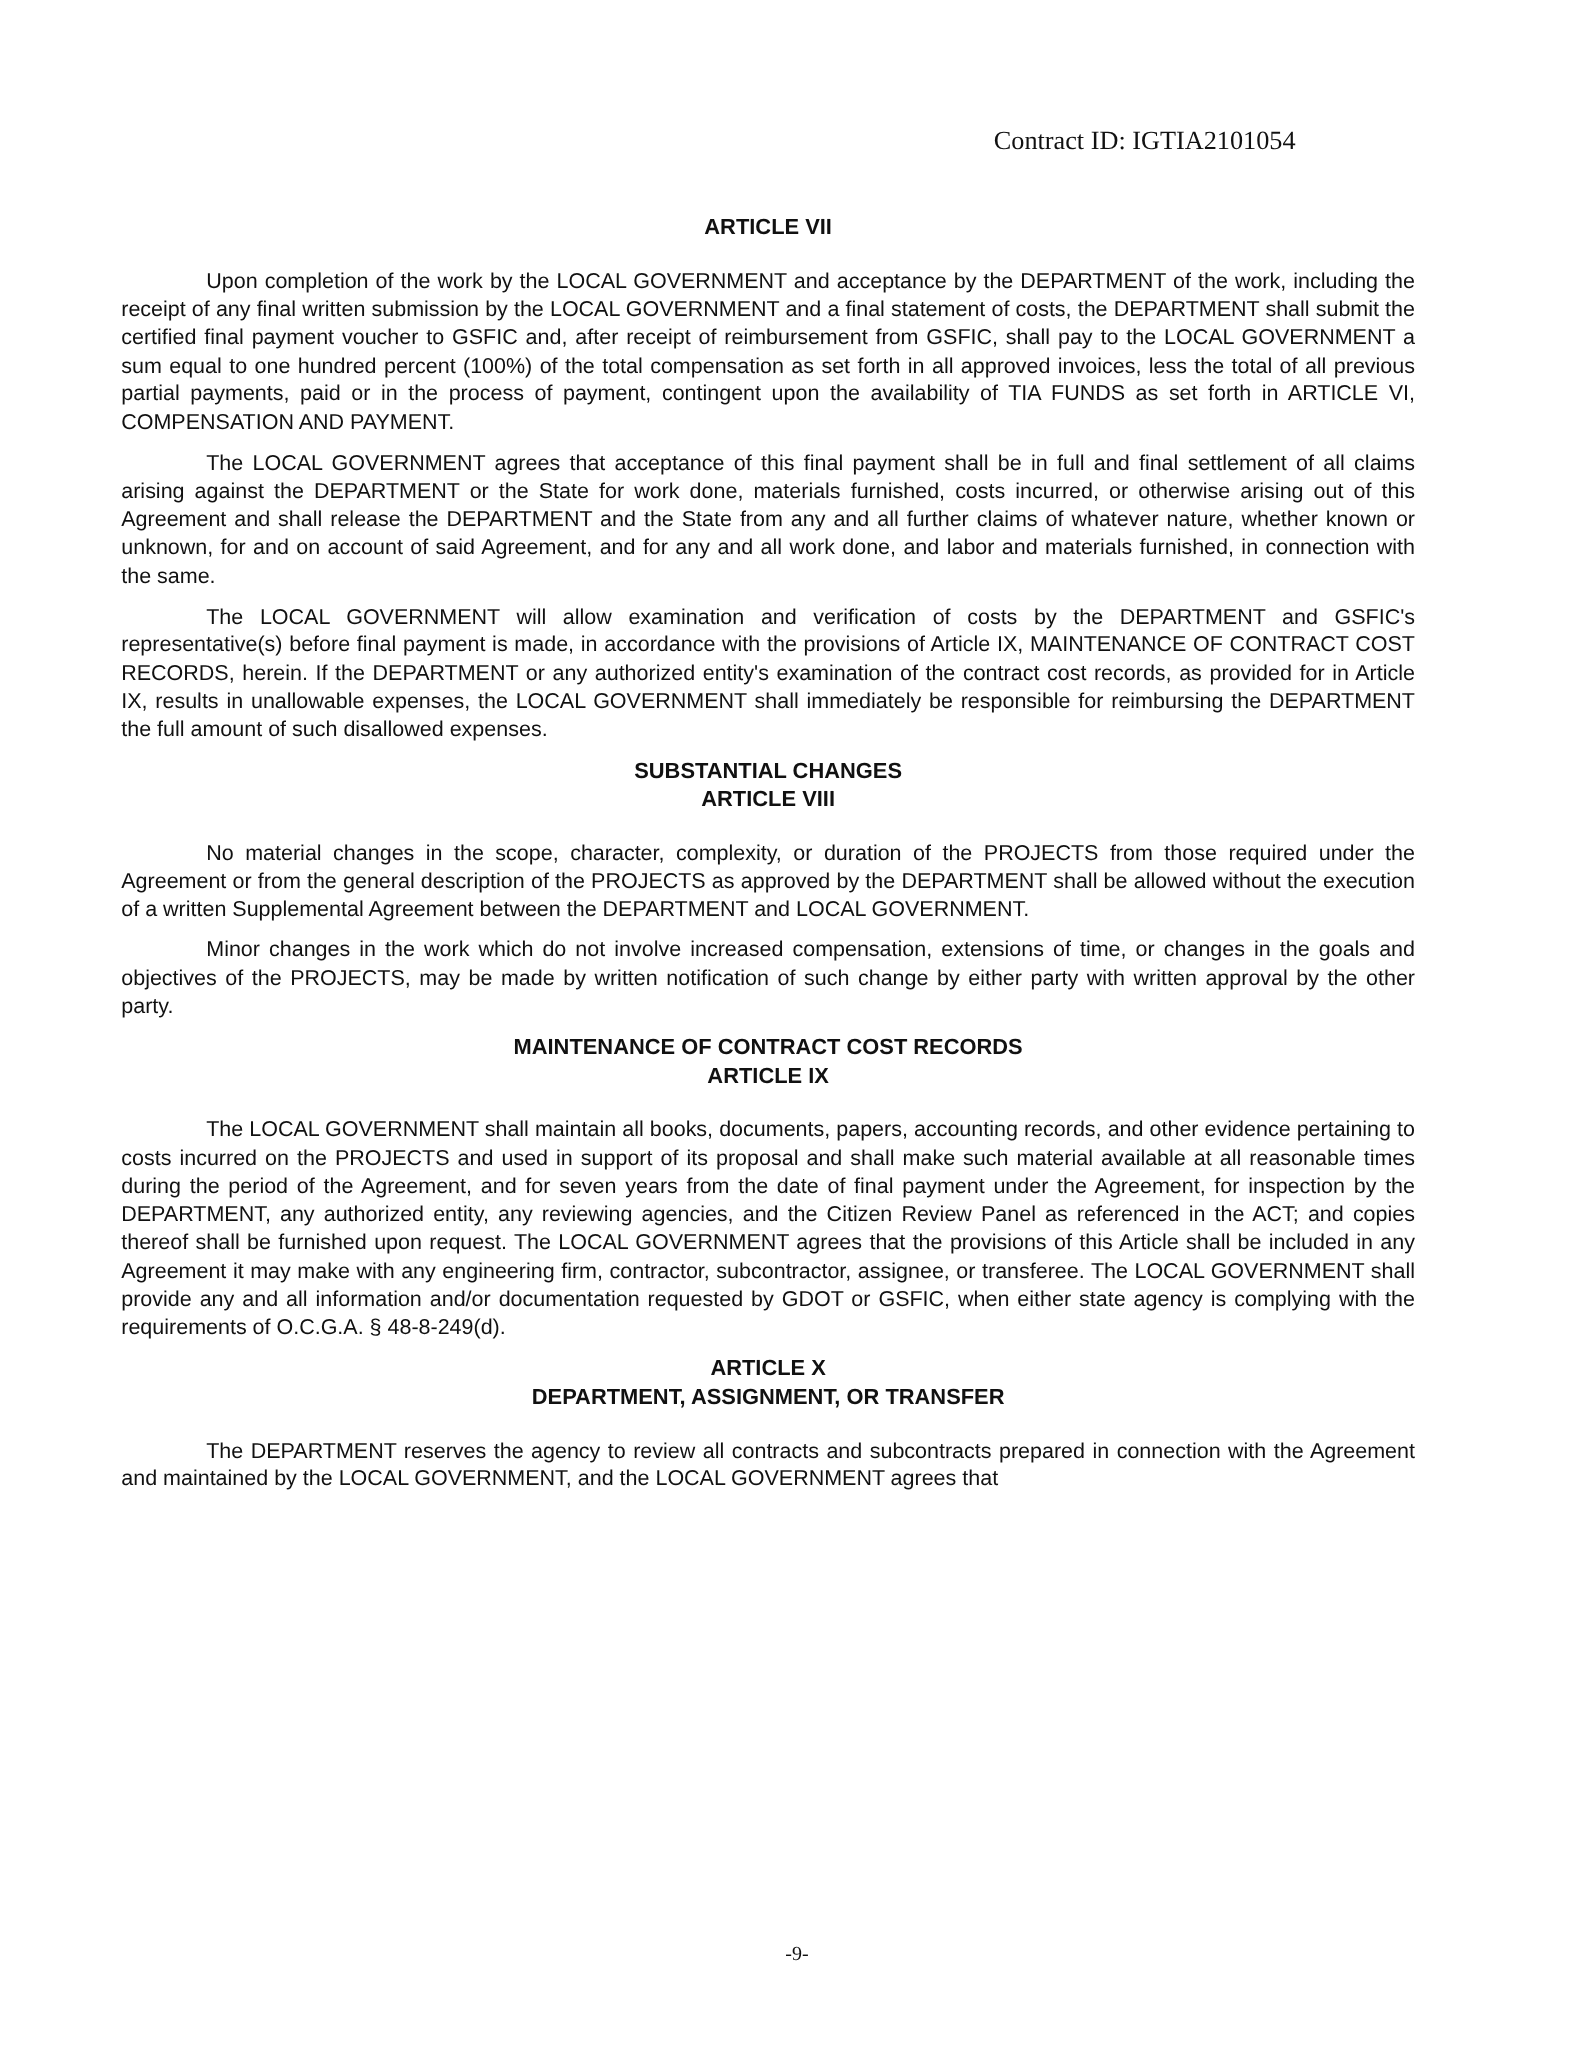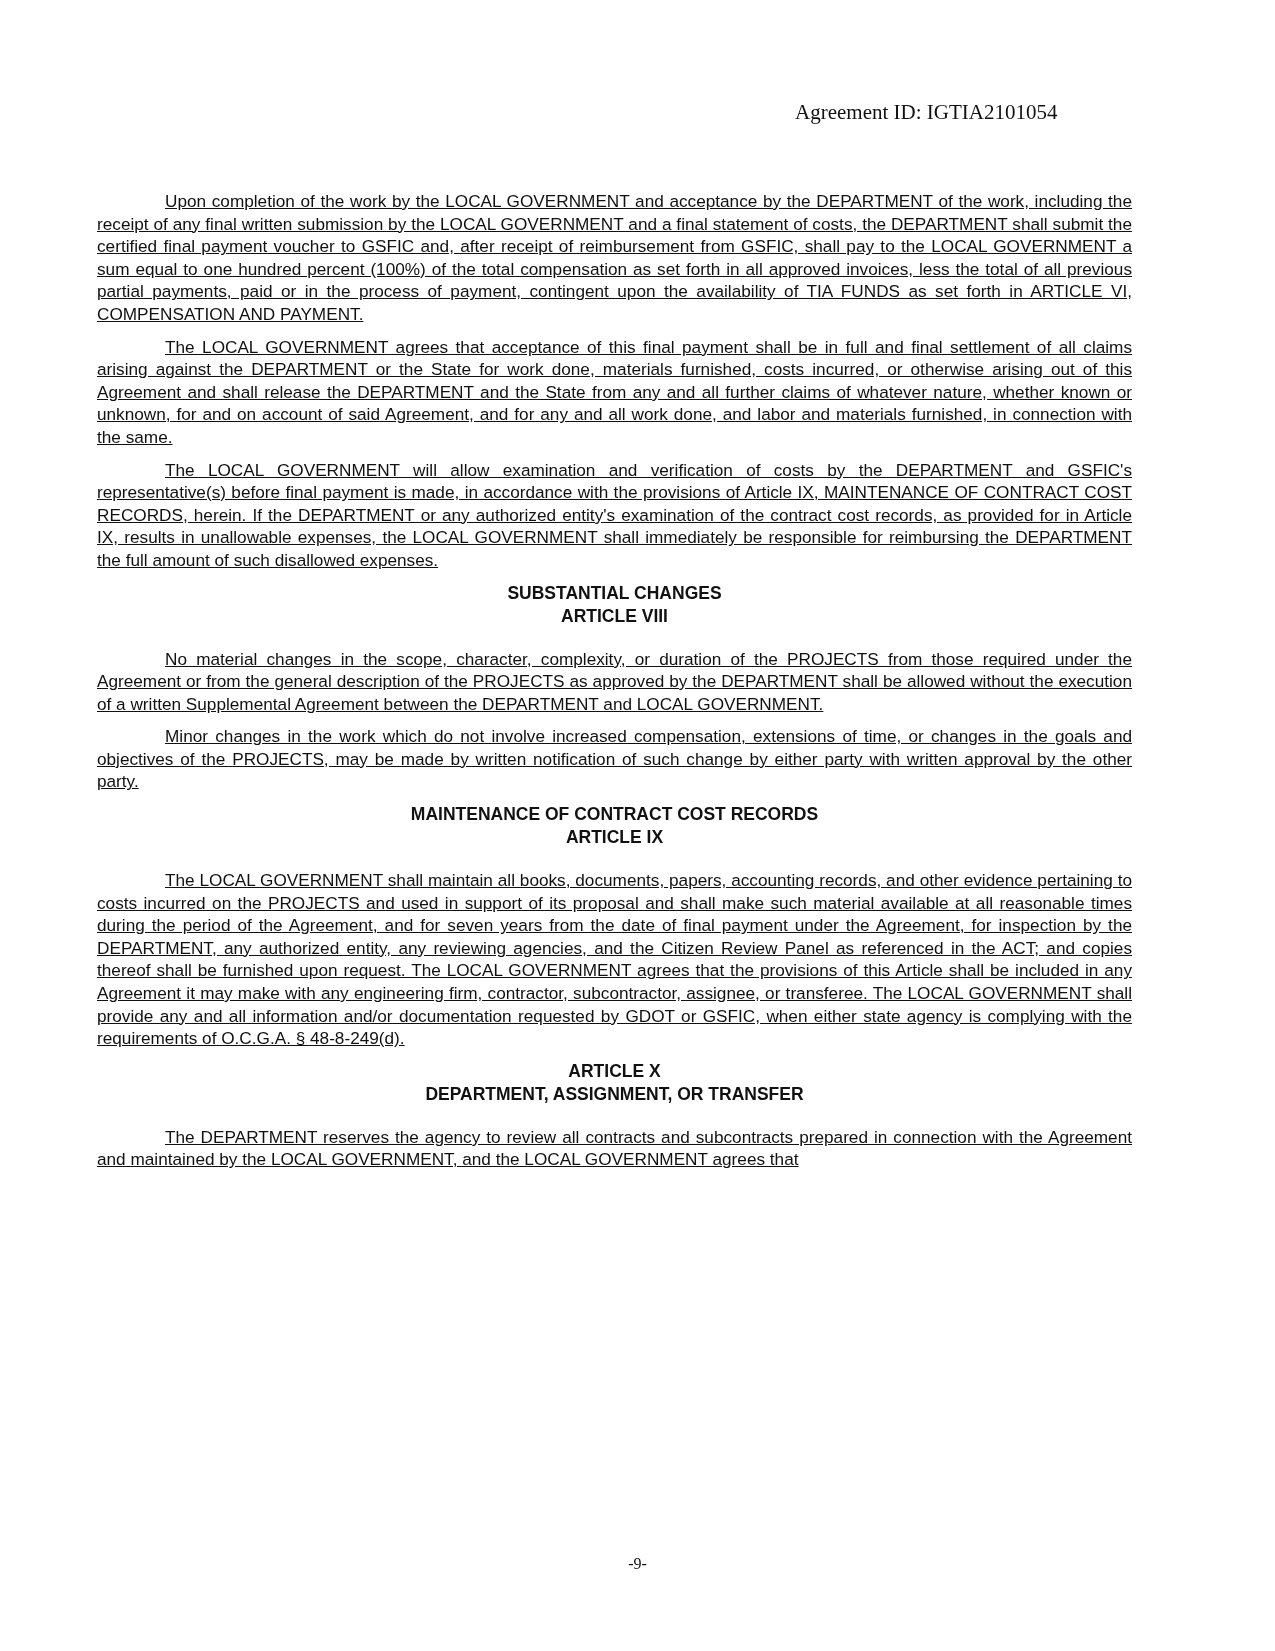--- a/index.html
+++ b/index.html
@@ -5,34 +5,35 @@
   html, body { margin:0; padding:0; background:#ffffff; }
   body { width:1275px; height:1651px; position:relative; overflow:hidden; color:#111; }
   .contract-id {
     position:absolute; top:100px; left:795px;
     font-family:"Liberation Serif", serif; font-size:21px; color:#111;
   }
   .page { position:absolute; left:97px; top:170px; width:1035px;
     font-family:"Liberation Sans", sans-serif; font-size:17.2px; line-height:22.6px; }
   .heading { text-align:center; font-weight:bold; font-size:17.5px; line-height:23px; margin:0; }
   .heading-block { margin-bottom:20px; }
-  p.para { margin:0 0 10px 0; text-align:justify; text-indent:68px;text-decoration:underline; }
+  p.para { margin:0 0 10px 0; text-align:justify; text-indent:68px; }
   .sec { margin-bottom:0; }
   .page-num { position:absolute; top:1555px; left:0; width:1275px; text-align:center;
     font-family:"Liberation Serif", serif; font-size:16px; }
 </style>
 </head>
 <body>
 
-<div class="contract-id">Agreement ID:  IGTIA2101054</div>
+<div class="contract-id">Contract ID:  IGTIA2101054</div>
 
 <div class="page">
 
   <section class="sec">
     <div class="heading-block">
+      <h2 class="heading">ARTICLE VII</h2>
     </div>
     <p class="para">Upon completion of the work by the LOCAL GOVERNMENT and acceptance by the DEPARTMENT of the work, including the receipt of any final written submission by the LOCAL GOVERNMENT and a final statement of costs, the DEPARTMENT shall submit the certified final payment voucher to GSFIC and, after receipt of reimbursement from GSFIC, shall pay to the LOCAL GOVERNMENT a sum equal to one hundred percent (100%) of the total compensation as set forth in all approved invoices, less the total of all previous partial payments, paid or in the process of payment, contingent upon the availability of TIA FUNDS as set forth in ARTICLE VI, COMPENSATION AND PAYMENT.</p>
     <p class="para">The LOCAL GOVERNMENT agrees that acceptance of this final payment shall be in full and final settlement of all claims arising against the DEPARTMENT or the State for work done, materials furnished, costs incurred, or otherwise arising out of this Agreement and shall release the DEPARTMENT and the State from any and all further claims of whatever nature, whether known or unknown, for and on account of said Agreement, and for any and all work done, and labor and materials furnished, in connection with the same.</p>
     <p class="para">The LOCAL GOVERNMENT will allow examination and verification of costs by the DEPARTMENT and GSFIC's representative(s) before final payment is made, in accordance with the provisions of Article IX, MAINTENANCE OF CONTRACT COST RECORDS, herein.  If the DEPARTMENT or any authorized entity's examination of the contract cost records, as provided for in Article IX, results in unallowable expenses, the LOCAL GOVERNMENT shall immediately be responsible for reimbursing the DEPARTMENT the full amount of such disallowed expenses.</p>
   </section>
 
   <section class="sec">
     <div class="heading-block">
       <h2 class="heading">SUBSTANTIAL CHANGES</h2>
       <h2 class="heading">ARTICLE VIII</h2>

